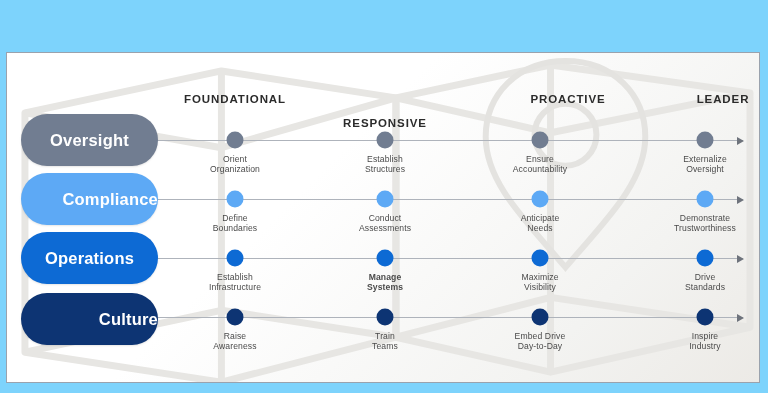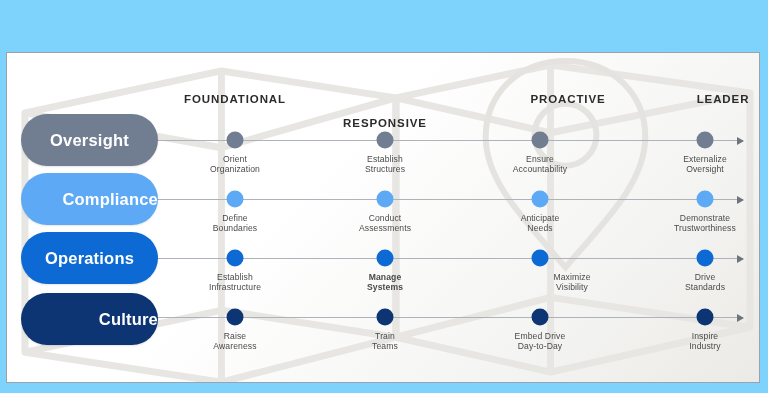--- a/index.html
+++ b/index.html
@@ -195,21 +195,21 @@
       <span>Operations</span>
     </div>
     <div class="dot" style="left:228px; top:205px; background:#0d6ad4;"></div>
     <div class="dot" style="left:378px; top:205px; background:#0d6ad4;"></div>
     <div class="dot" style="left:533px; top:205px; background:#0d6ad4;"></div>
     <div class="dot" style="left:698px; top:205px; background:#0d6ad4;"></div>
     <div class="caption" style="left:228px; top:219px;">Establish
 Infrastructure</div>
     <div class="caption" style="left:378px; top:219px;font-weight:bold;">Manage
 Systems</div>
-    <div class="caption" style="left:533px; top:219px;margin-left:32px;">Maximize
+    <div class="caption" style="left:533px; top:219px;">Maximize
 Visibility</div>
     <div class="caption" style="left:698px; top:219px;">Drive
 Standards</div>
 
     <div class="track" style="top:264px;">
       <span class="track-arrow"></span>
     </div>
     <div class="pill" style="top:240px; background:#0d3473;justify-content:flex-end;">
       <span>Culture</span>
     </div>

